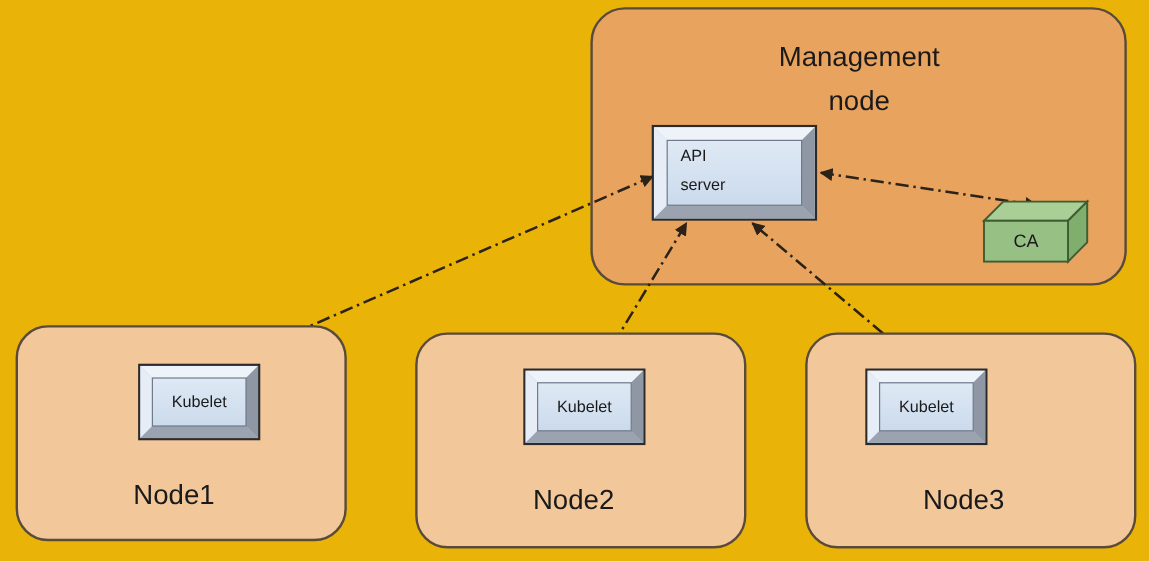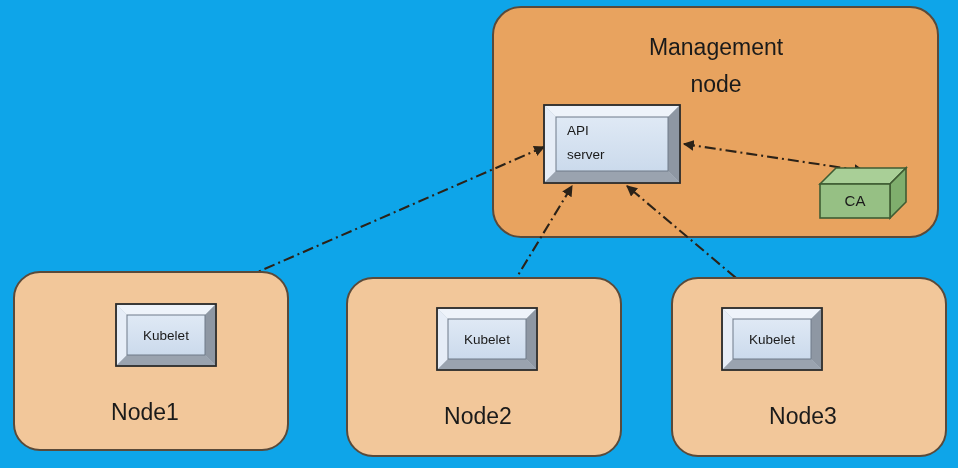--- a/index.html
+++ b/index.html
@@ -10,21 +10,21 @@
   body {
     width: 958px;
     height: 468px;
     font-family: "Liberation Sans", sans-serif;
     overflow: hidden;
   }
   #diagram-root {
     position: relative;
     width: 958px;
     height: 468px;
-    background: #0ea5e9;
+    background: #eab308;
   }
   svg.diagram-canvas {
     display: block;
     width: 958px;
     height: 468px;
   }
   text {
     font-family: "Liberation Sans", sans-serif;
     fill: #1a1a1a;
     dominant-baseline: middle;

